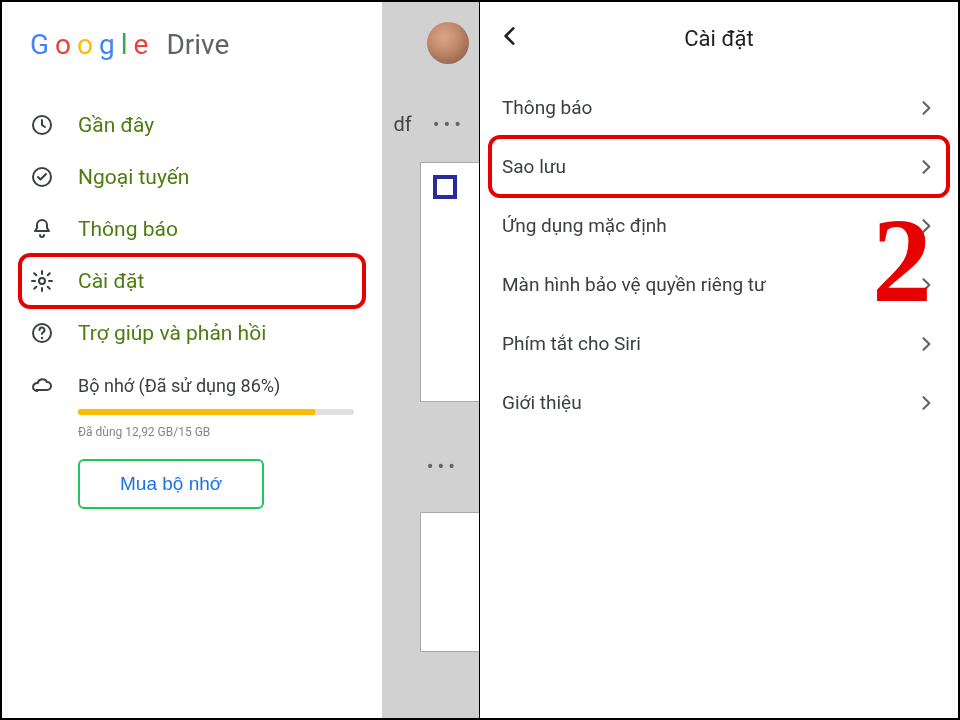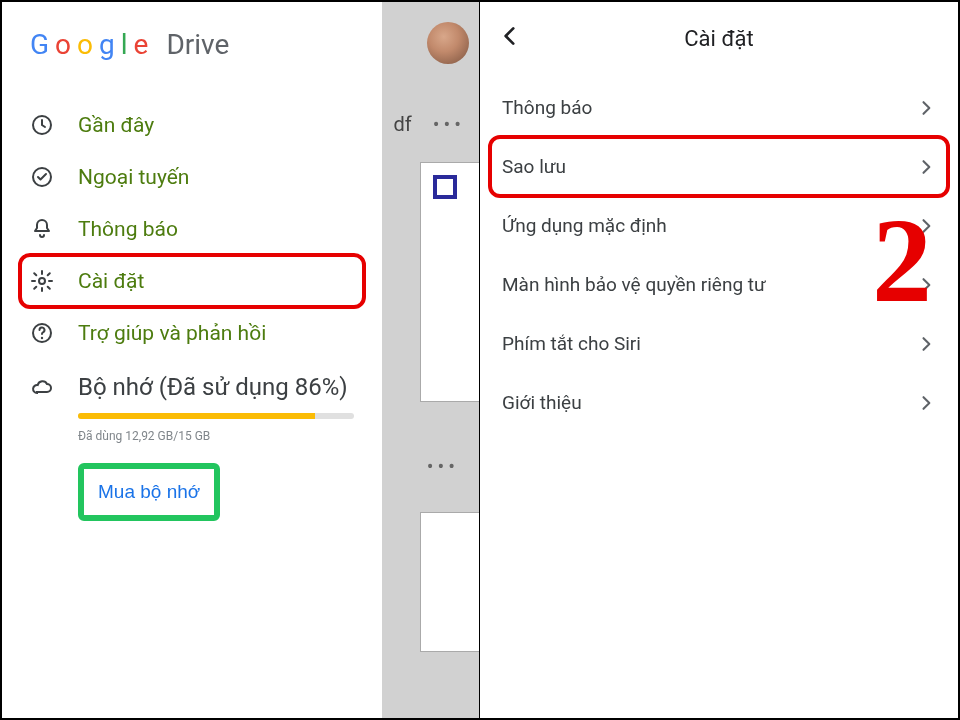--- a/index.html
+++ b/index.html
@@ -25,25 +25,25 @@
   .g-red { color: #EA4335; }
   .g-yellow { color: #FBBC05; }
   .g-green { color: #34A853; }
   .g-gray { color: #5f6368; margin-left: 12px; text-align: center; }
 
   .menu { padding: 28px 18px 0 18px; }
   .menu-item { display: flex; align-items: center; gap: 24px; padding: 14px 10px; color: #4d7c0f; font-size: 21px; border-radius: 6px; position: relative; }
   .menu-item .icon { width: 24px; height: 24px; color: #3c4043; display: inline-flex; align-items: center; justify-content: center; }
   .menu-item.highlight { outline: 4px solid #e60000; outline-offset: -2px; border-radius: 10px; }
   .storage-block { padding: 14px 10px 0 10px; }
-  .storage-block .row { display: flex; align-items: center; gap: 24px; color: #3c4043; font-size: 24px; }
+  .storage-block .row { display: flex; align-items: center; gap: 24px; color: #3c4043; font-size: 18px; }
   .storage-bar { margin: 12px 0 10px 48px; height: 6px; background: #e0e0e0; border-radius: 3px; overflow: hidden; }
   .storage-bar .fill { height: 100%; background: #fbbc05; }
   .storage-sub { margin-left: 48px; color: #80868b; font-size: 12px; }
-  .buy-btn { margin: 20px 0 0 48px; border: 6px solid #22c55e; background: #fff; color: #1a73e8; padding: 12px 14px; border-radius: 6px; font-size: 19px; cursor: pointer; }
+  .buy-btn { margin: 20px 0 0 48px; border: 2px solid #22c55e; background: #fff; color: #1a73e8; padding: 12px 40px; border-radius: 6px; font-size: 19px; cursor: pointer; }
 
   .big-number { position: absolute; font-family: Georgia, 'Times New Roman', serif; color: #e60000; font-weight: 800; }
   .big-1 { top: 244px; left: 205px; font-size: 120px; }
   .big-2 { top: 190px; right: 26px; font-size: 120px; }
 
   
   .settings-header { display: flex; align-items: center; justify-content: center; position: relative; height: 64px; padding-top: 8px; }
   .settings-header .back { position: absolute; left: 16px; top: 20px; width: 28px; height: 28px; display: flex; align-items: center; justify-content: center; cursor: pointer; }
   .settings-title { font-size: 22px; color: #202124; }
   .settings-list { padding: 12px 10px 0 10px; }

